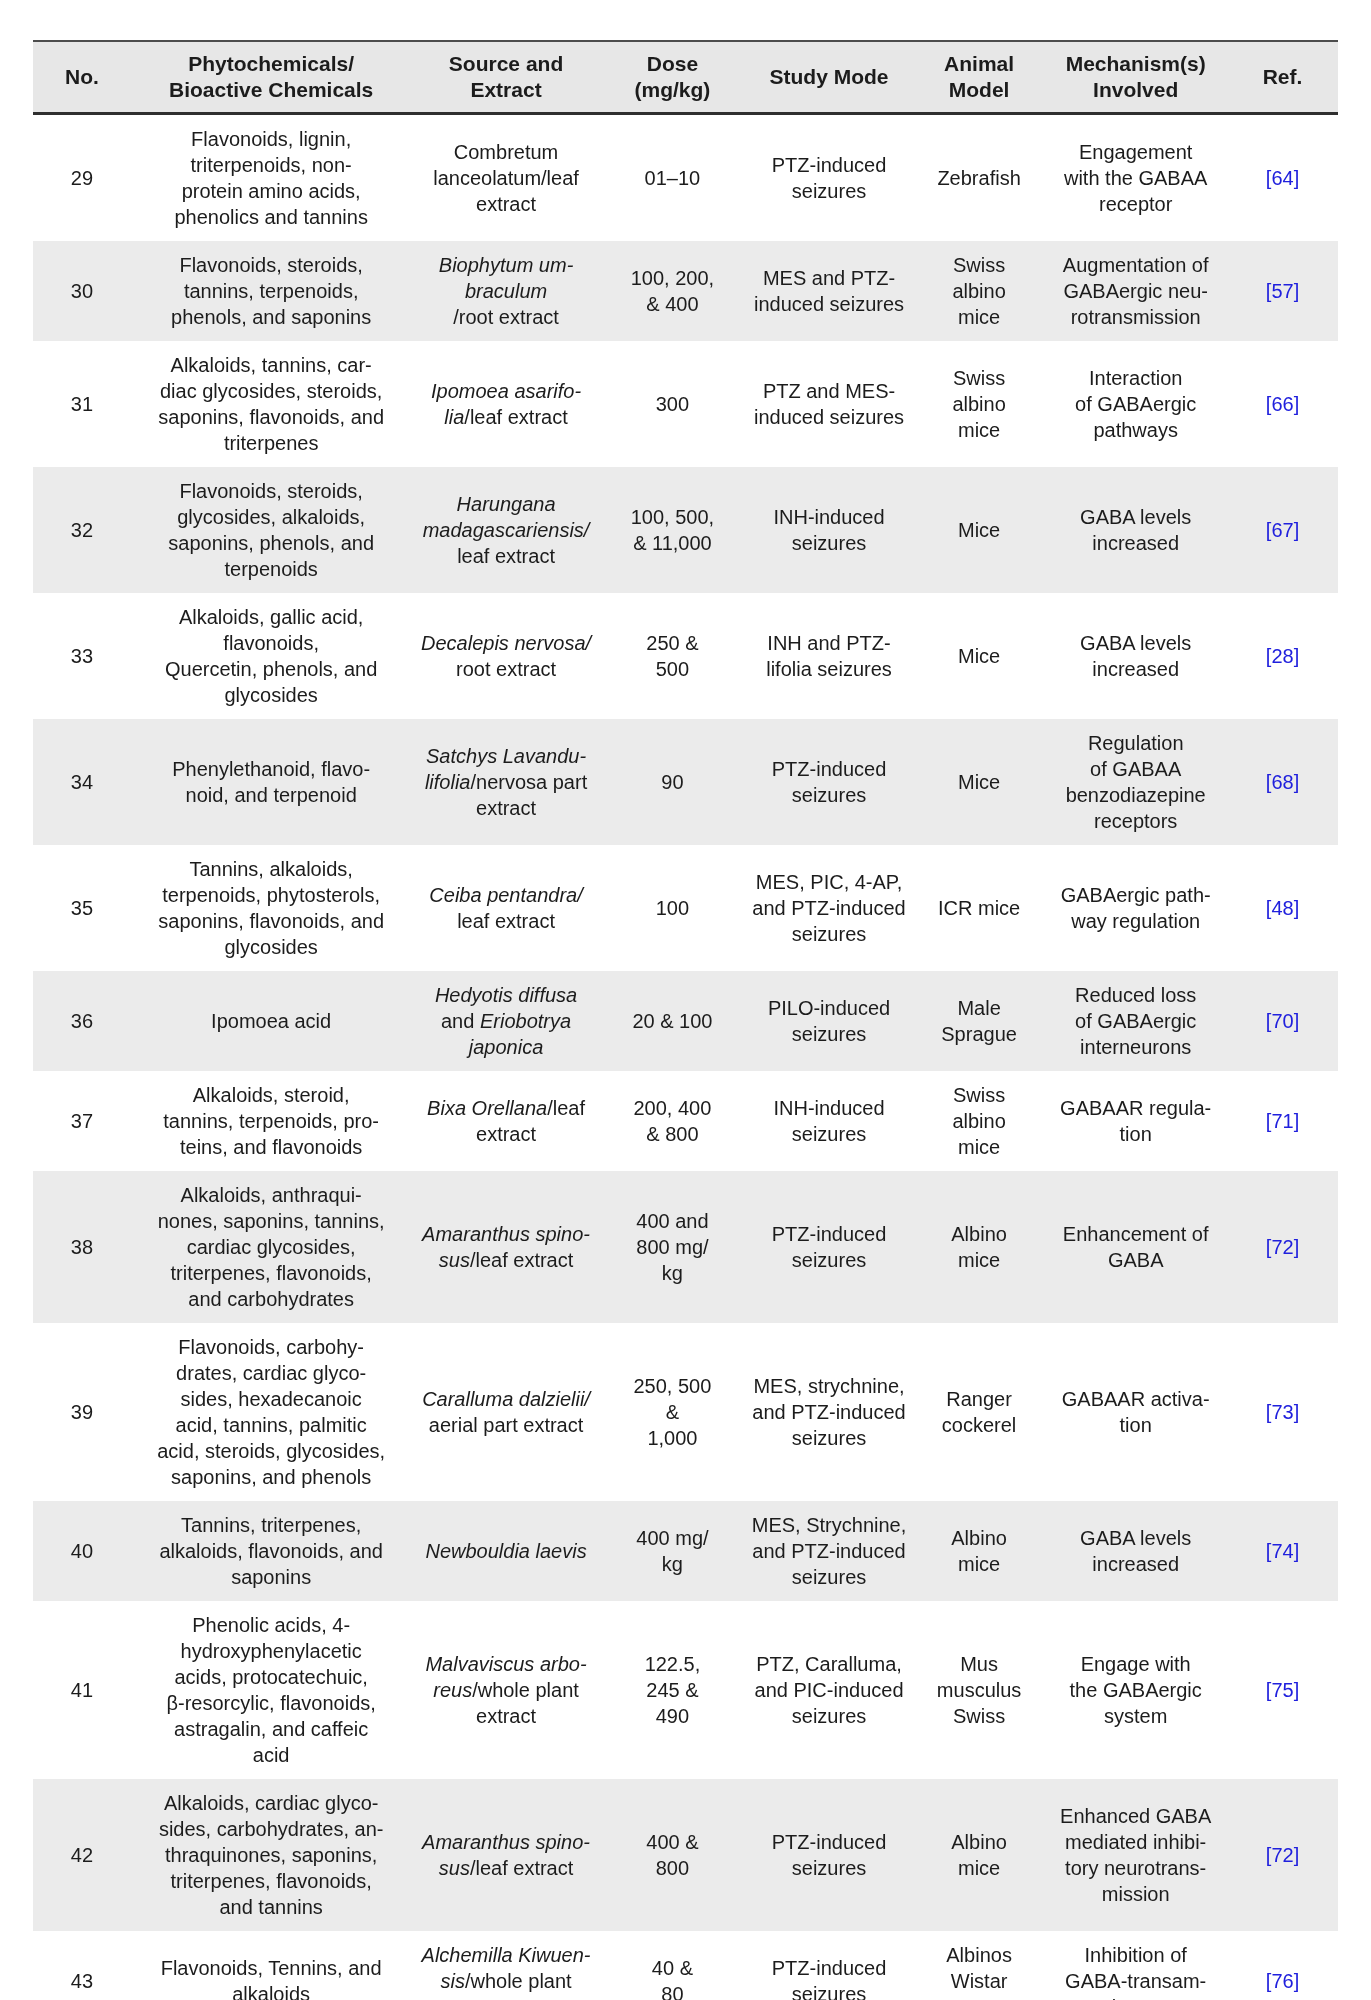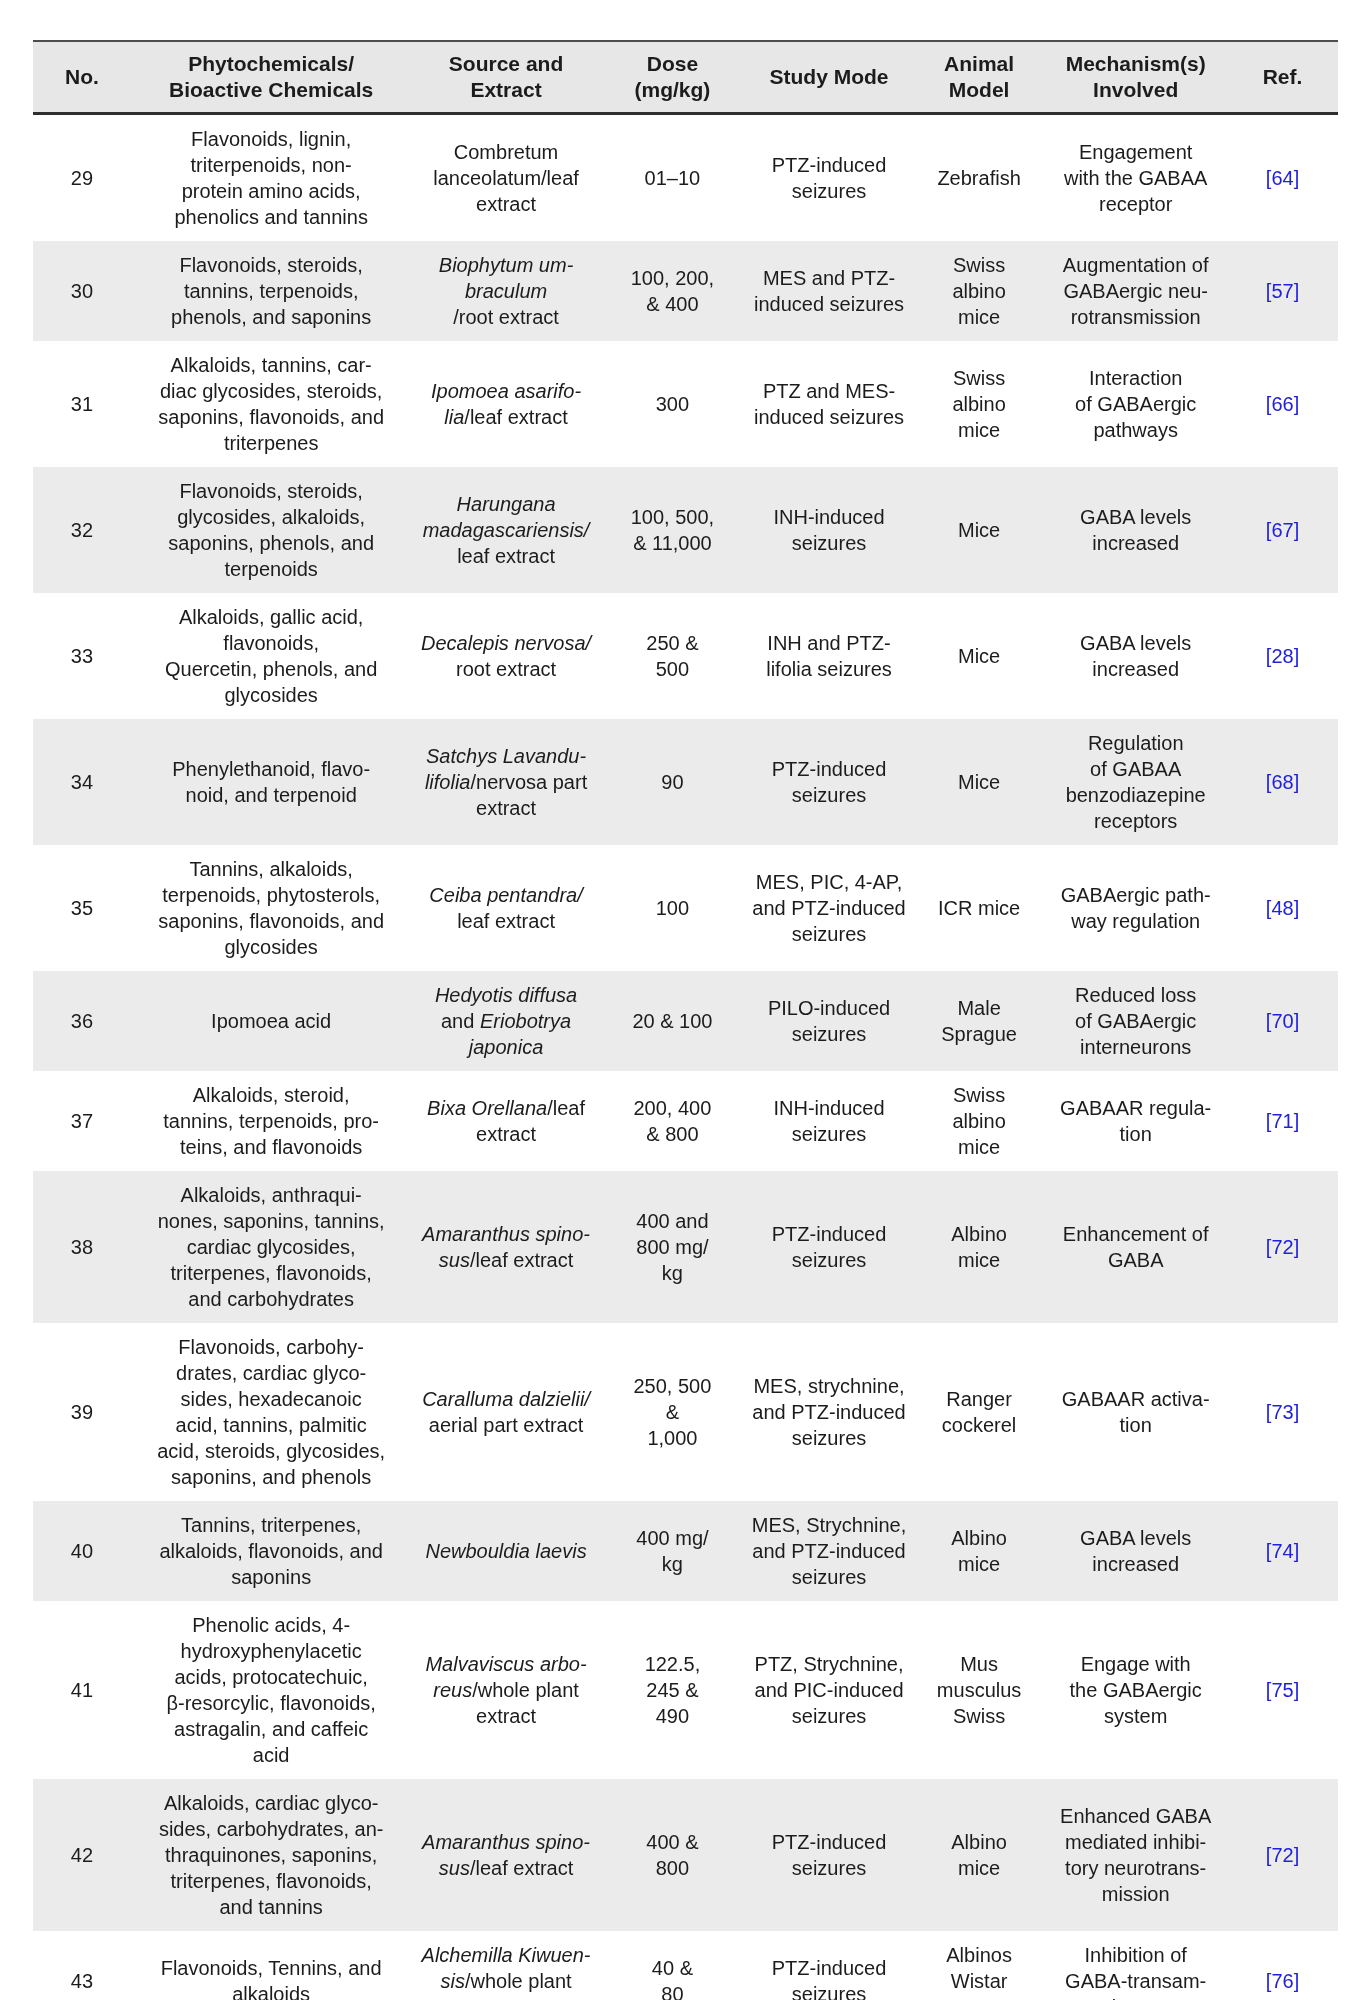--- a/index.html
+++ b/index.html
@@ -308,21 +308,21 @@
 acids, protocatechuic,
 β-resorcylic, flavonoids,
 astragalin, and caffeic
 acid</td>
           <td><i>Malvaviscus arbo-
 reus</i><span>/whole plant
 extract</span></td>
           <td>122.5,
 245 &amp;
 490</td>
-          <td>PTZ, Strychnine,
+          <td>PTZ, Caralluma,
 and PIC-induced
 seizures</td>
           <td>Mus
 musculus
 Swiss</td>
           <td>Engage with
 the GABAergic
 system</td>
           <td class="ref">[75]</td>
         </tr>

